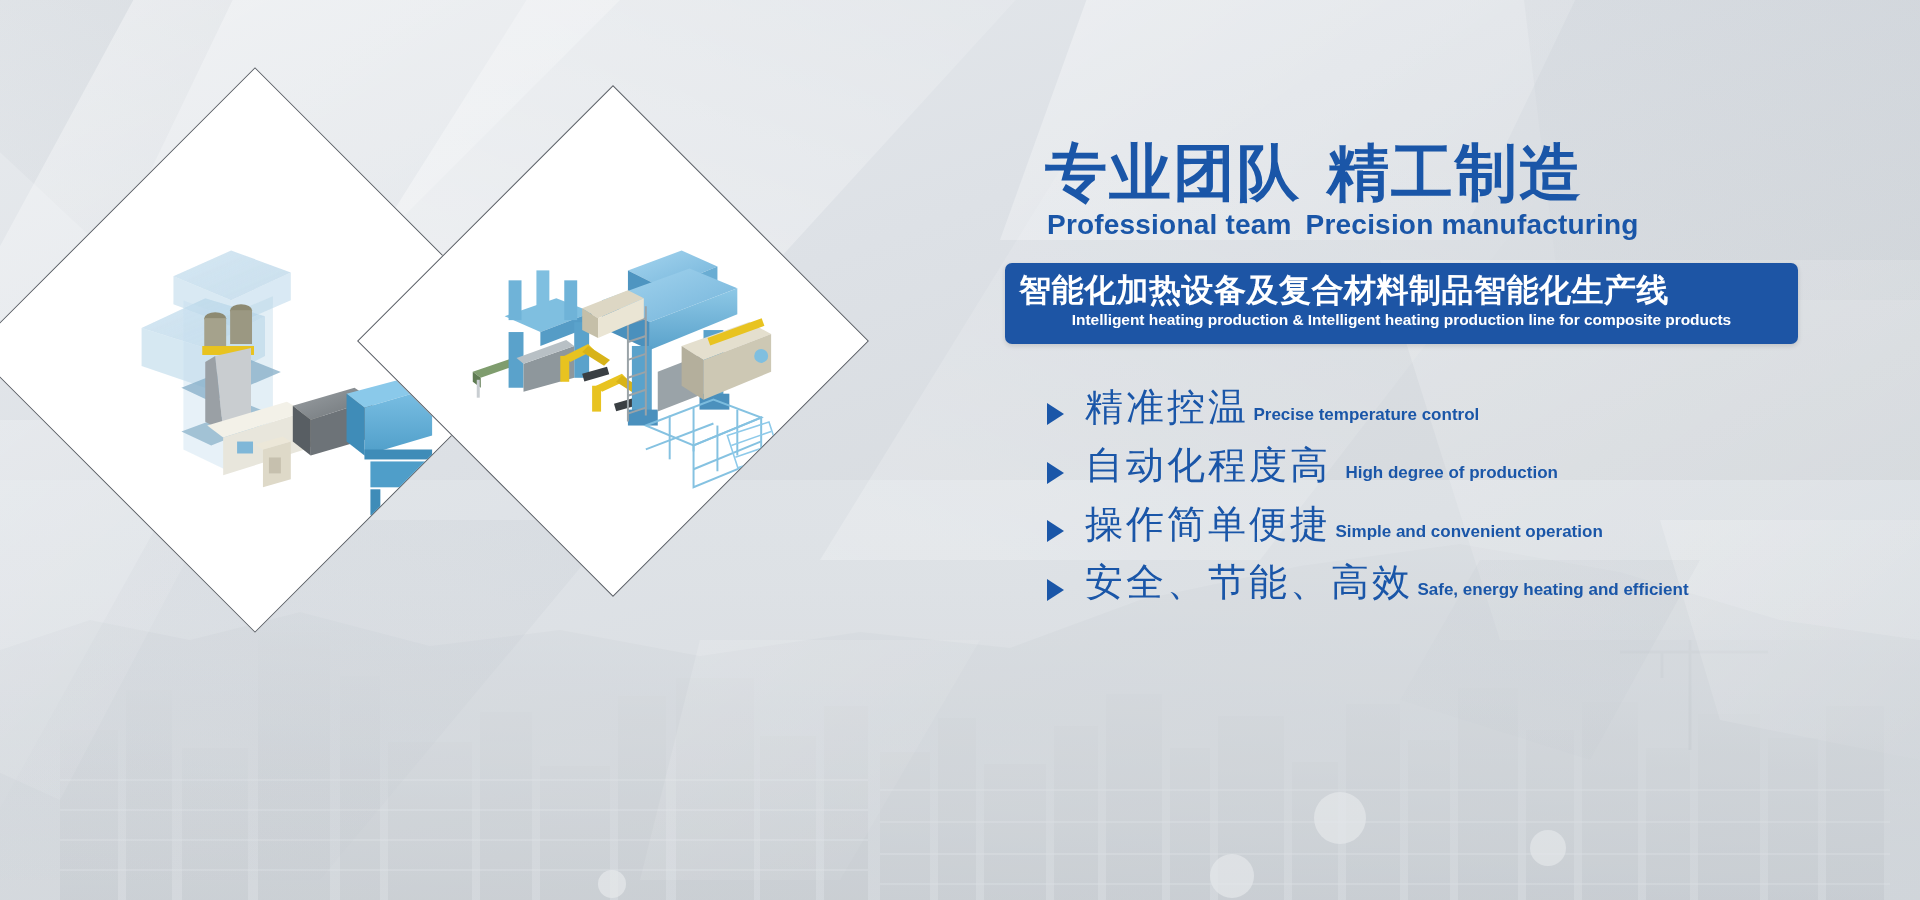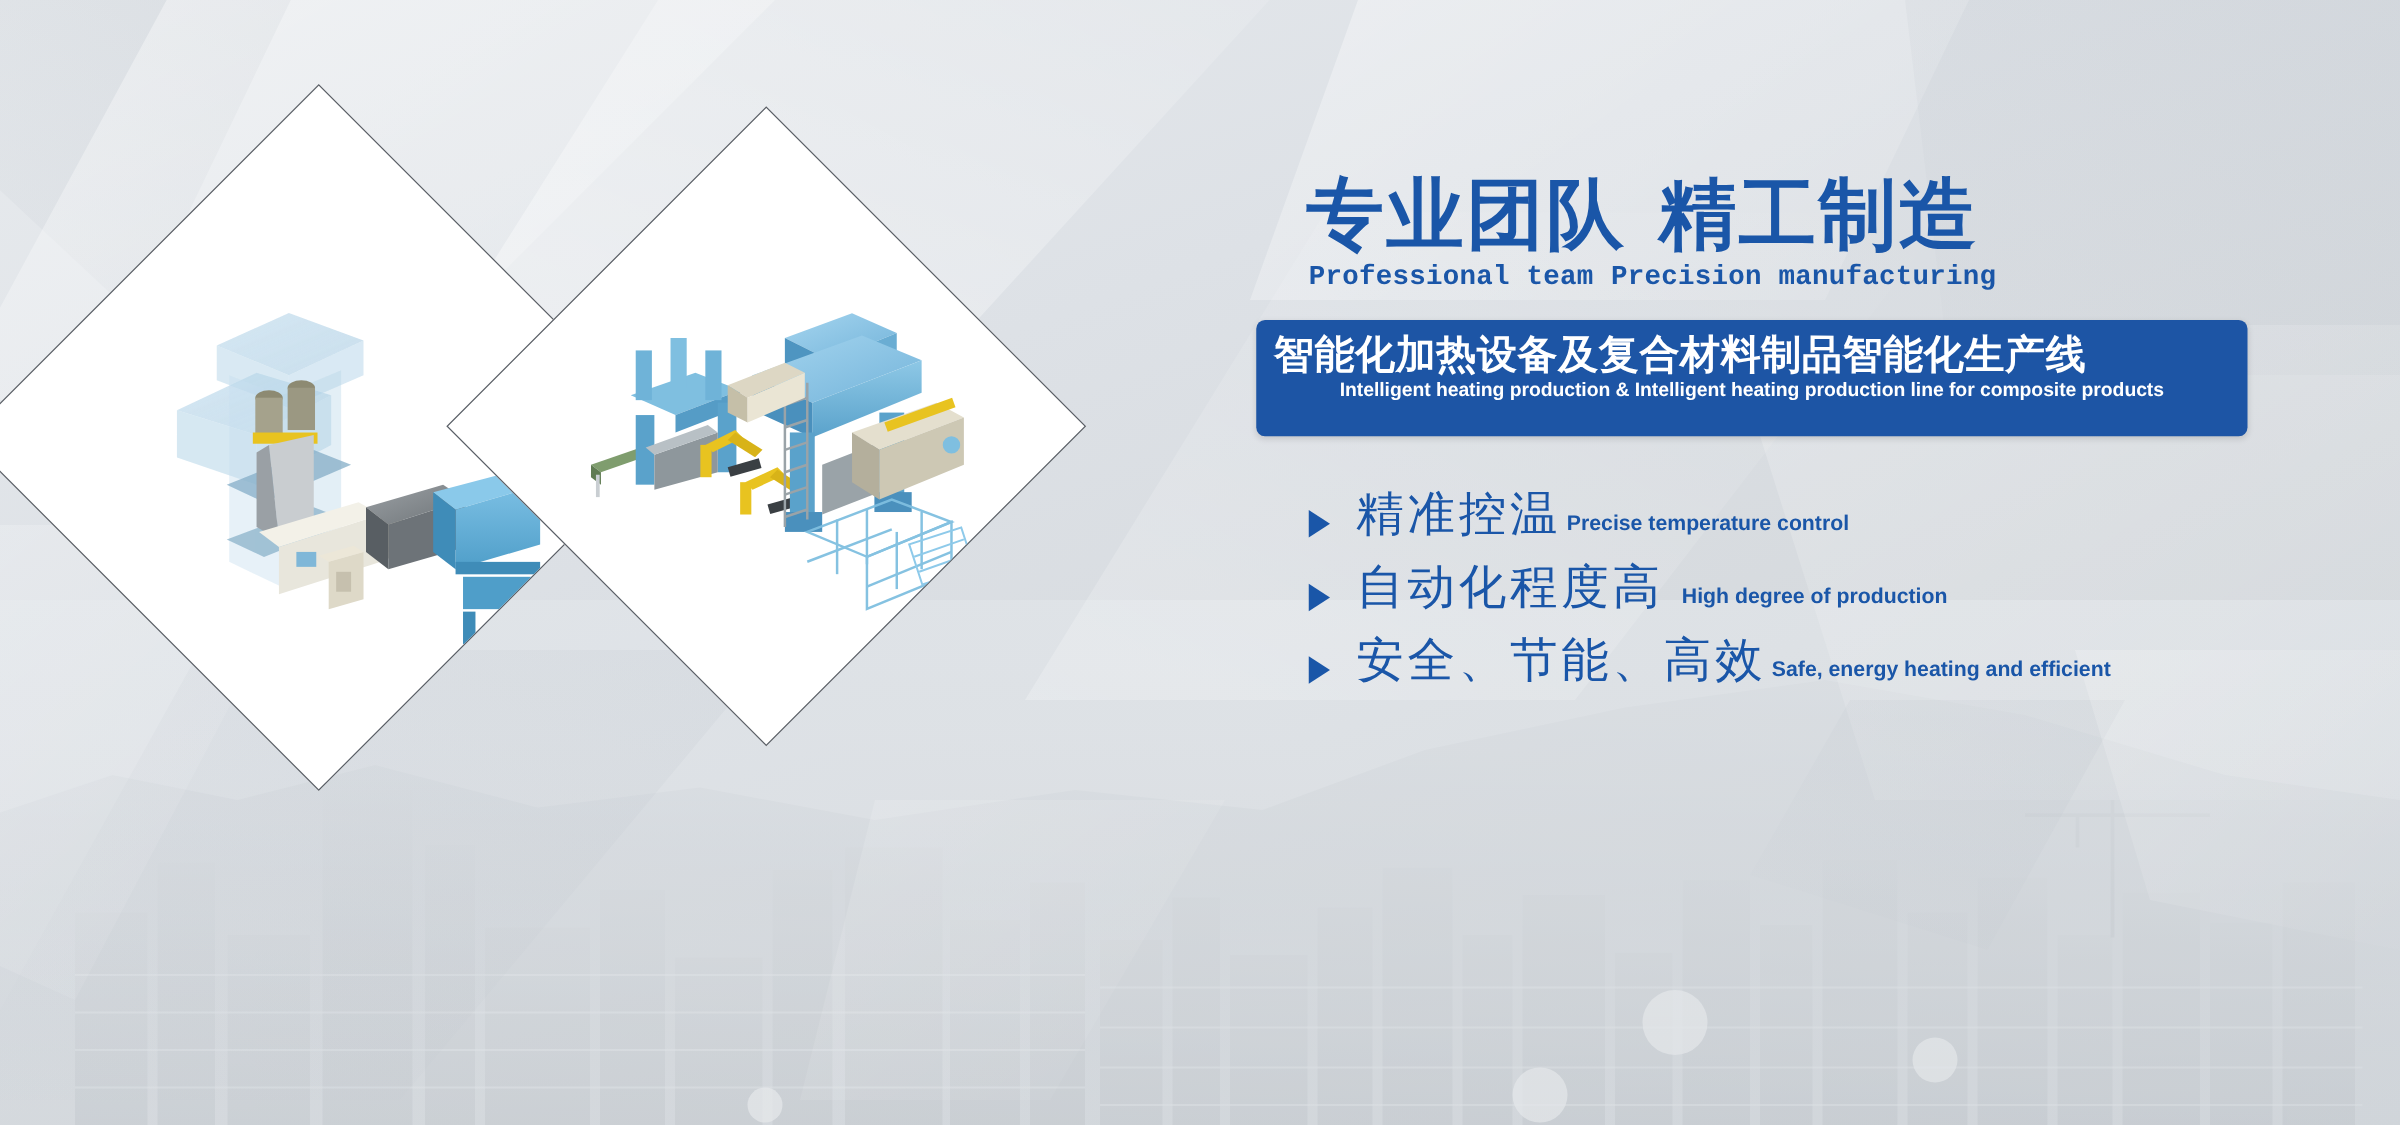--- a/index.html
+++ b/index.html
@@ -48,33 +48,33 @@
   }
 
   .headline {
     font-size:62px; font-weight:bold; color:#1a56a8;
     letter-spacing:2px; line-height:1.08;
     white-space:nowrap;
     margin-left:40px;
   }
   .headline .gap { display:inline-block; width:26px; }
   .headline-en {
-    font-size:22px; font-weight:bold; color:#1a56a8;
+    font-size:28px; font-weight:bold; color:#1a56a8;
     letter-spacing:.2px; white-space:nowrap;
-    margin-left:42px; margin-top:2px;font-family:Liberation Mono, monospace;
+    margin-left:42px; margin-top:2px;
   }
   .headline-en .gap { display:inline-block; width:14px; }
 
   
   #product-banner {
     margin-top:22px;
     width:793px;
     background:#1d55a5;
     border-radius:7px;
-    padding:9px 14px 26px 14px;
+    padding:9px 14px 14px 14px;
     box-shadow:0 2px 5px rgba(0,0,0,.13);
   }
   .pb-cn {
     color:#ffffff; font-size:32px; font-weight:bold;
     letter-spacing:.5px; line-height:1.14; white-space:nowrap;
   }
   .pb-en {
     color:#ffffff; font-size:15.5px; font-weight:bold;
     letter-spacing:-.05px; line-height:1.25; white-space:nowrap;
     margin-top:2px;
@@ -439,20 +439,27 @@
       </div>
 
       <div class="feature">
         <span class="bullet"></span>
         <span class="feature-text">
           <span class="f-cn">自动化程度高</span>
           <span class="f-en">High degree of production</span>
         </span>
       </div>
 
+      <div class="feature">
+        <span class="bullet"></span>
+        <span class="feature-text">
+          <span class="f-cn">操作简单便捷</span>
+          <span class="f-en">Simple and convenient operation</span>
+        </span>
+      </div>
 
       <div class="feature">
         <span class="bullet"></span>
         <span class="feature-text">
           <span class="f-cn">安全、节能、高效</span>
           <span class="f-en">Safe, energy heating and efficient</span>
         </span>
       </div>
 
     </div>

